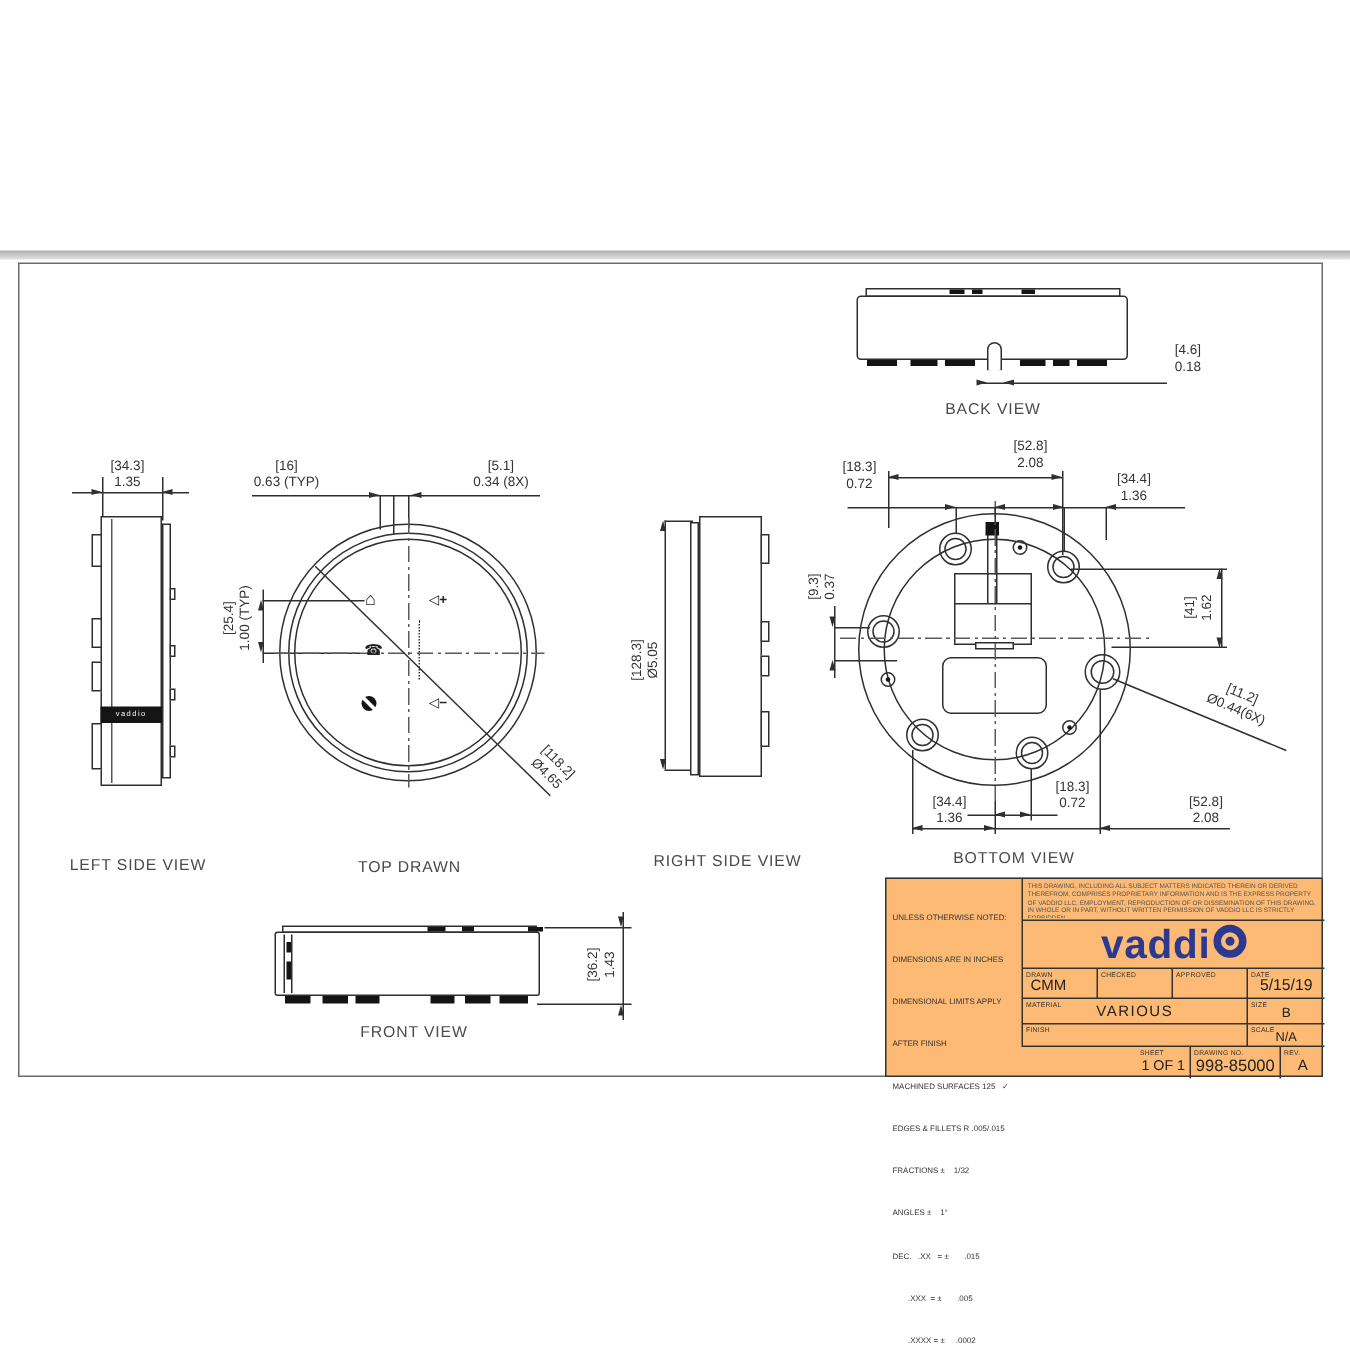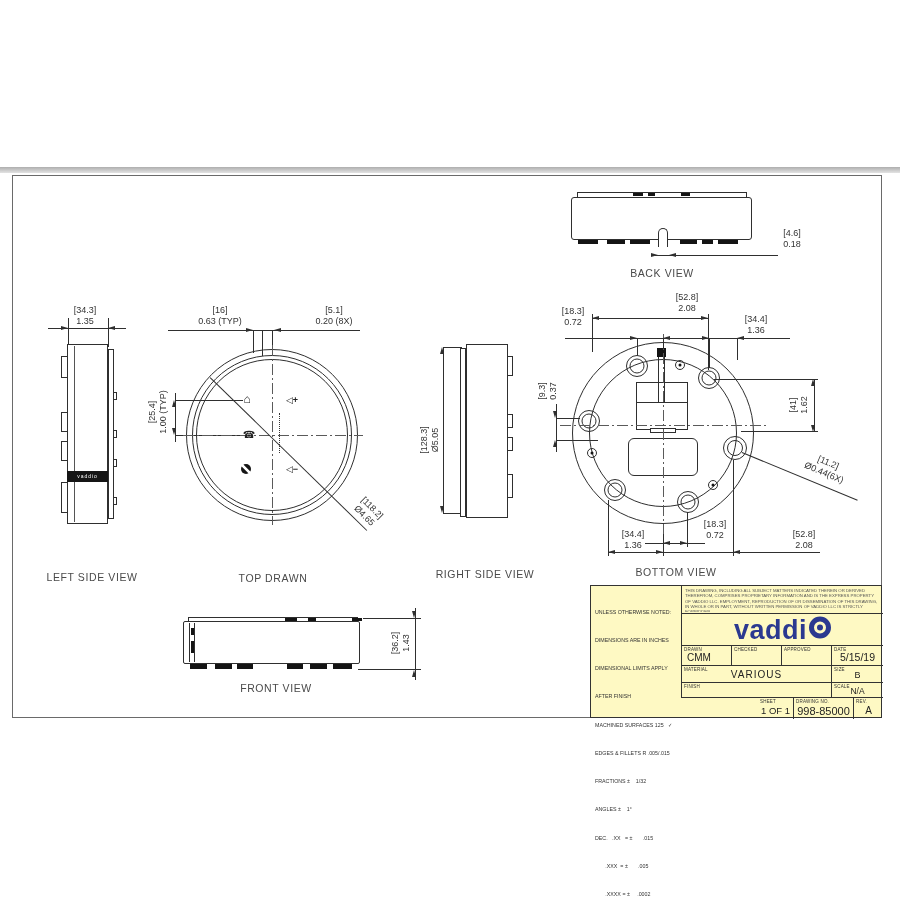--- a/index.html
+++ b/index.html
@@ -29,21 +29,21 @@
   .dimc{transform:translate(-50%,-50%);}
   .rotL{transform:translate(-50%,-50%) rotate(-90deg);}
   .vlabel{position:absolute;font-size:10.5px;letter-spacing:0.6px;color:#4a4a4a;white-space:nowrap;
           transform:translate(-50%,-50%);}
   .icon{position:absolute;transform:translate(-50%,-50%);color:#222;white-space:nowrap;}
   .band{position:absolute;left:0;top:167px;width:900px;height:6px;
         background:linear-gradient(#aeaeae,#e3e3e3);}
   .frame{position:absolute;left:12px;top:175px;width:870px;height:543px;
          border:1px solid #6a6a6a;box-sizing:border-box;}
   
-  .tb{position:absolute;box-sizing:border-box;border:1px solid #333;background:#fef9c3;}
+  .tb{position:absolute;box-sizing:border-box;border:1px solid #333;background:#fdba74;}
   .cell{position:absolute;box-sizing:border-box;border-color:#333 !important;}
   .cl-lab{position:absolute;top:1px;left:2px;font-size:4.5px;letter-spacing:0.2px;color:#333;}
   .cl-val{position:absolute;left:0;right:0;bottom:2px;text-align:center;color:#222;}
   .notes{position:absolute;font-size:5.3px;line-height:9.4px;color:#333;white-space:pre;}
   .notice{position:absolute;font-size:4.3px;line-height:5.3px;color:#555;text-align:left;overflow:hidden;}
   .logo{position:absolute;left:0;right:0;top:50%;transform:translateY(-50%);text-align:center;
         font-weight:bold;font-size:27px;letter-spacing:0.5px;color:var(--logo_navy);}
   .logo-o{position:relative;display:inline-block;width:12px;height:12px;margin-left:2px;
           border:5px solid var(--logo_navy);border-radius:50%;vertical-align:baseline;}
   .logo-o:after{content:"";position:absolute;left:50%;top:50%;transform:translate(-50%,-50%);
@@ -109,27 +109,27 @@
     <div class="obj1" style="left:113px;top:497px;width:4px;height:8px;"></div>
     <div class="brandband" style="left:67px;top:471px;width:41px;height:11px;">vaddio</div>
     <div class="vlabel" style="left:92px;top:577px;">LEFT SIDE  VIEW</div>
   </div>
 
   <div>
     <div class="obj" style="left:186px;top:349px;width:172px;height:172px;border-radius:50%;background:transparent;"></div>
     <div class="obj1" style="left:192px;top:355px;width:160px;height:160px;border-radius:50%;background:transparent;"></div>
     <div class="obj1" style="left:196px;top:359px;width:152px;height:152px;border-radius:50%;background:transparent;"></div>
 
-    <div class="dim dimc" style="left:191px;top:316px;margin-left:29px;">
+    <div class="dim dimc" style="left:191px;top:316px;">
       <div>[16]</div>
       <div>0.63 (TYP)</div>
     </div>
     <div class="dim dimc" style="left:334px;top:316px;">
       <div>[5.1]</div>
-      <div>0.20 (8X)</div>
+      <div>0.34 (8X)</div>
     </div>
     <div class="ln" style="left:168px;top:330px;width:192px;height:1px;"></div>
     <div class="arr r" style="left:246px;top:328px;"></div>
     <div class="arr l" style="left:274px;top:328px;"></div>
     <div class="ln" style="left:253px;top:330px;width:1px;height:23px;"></div>
     <div class="ln" style="left:262px;top:330px;width:1px;height:26px;"></div>
     <div class="ln" style="left:272px;top:330px;width:1px;height:22px;"></div>
 
     <div class="dim rotL" style="left:158px;top:412px;">
       <div>[25.4]</div>

